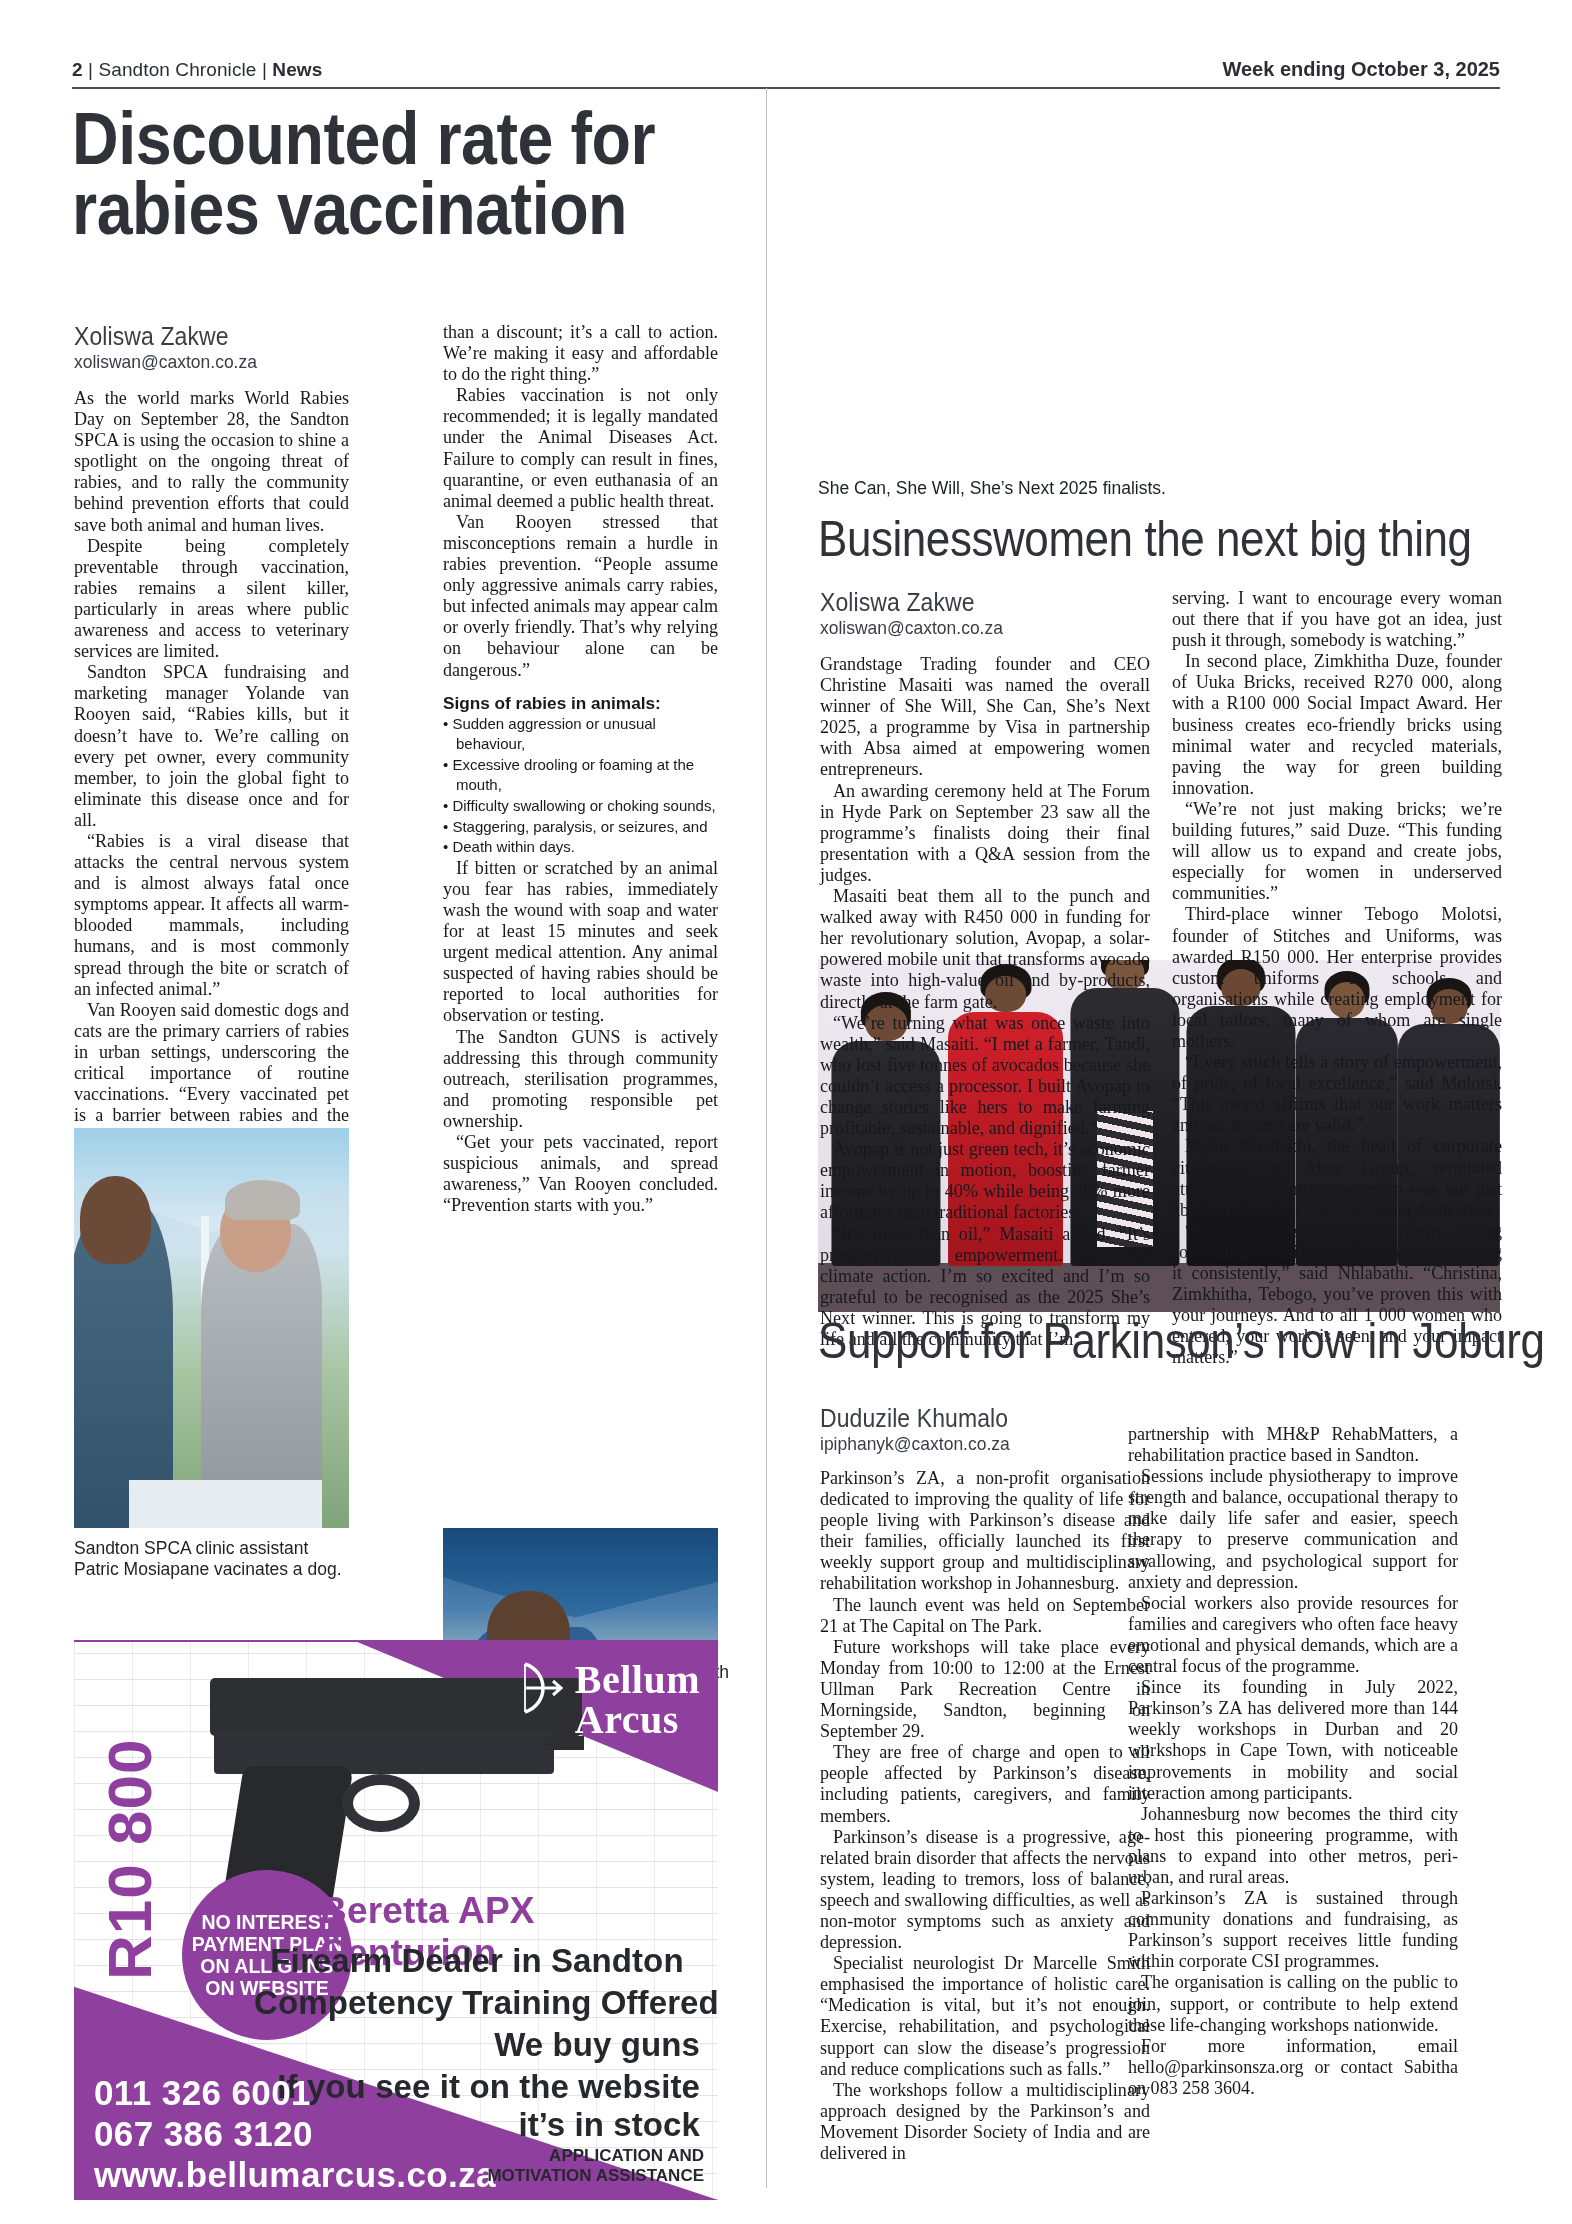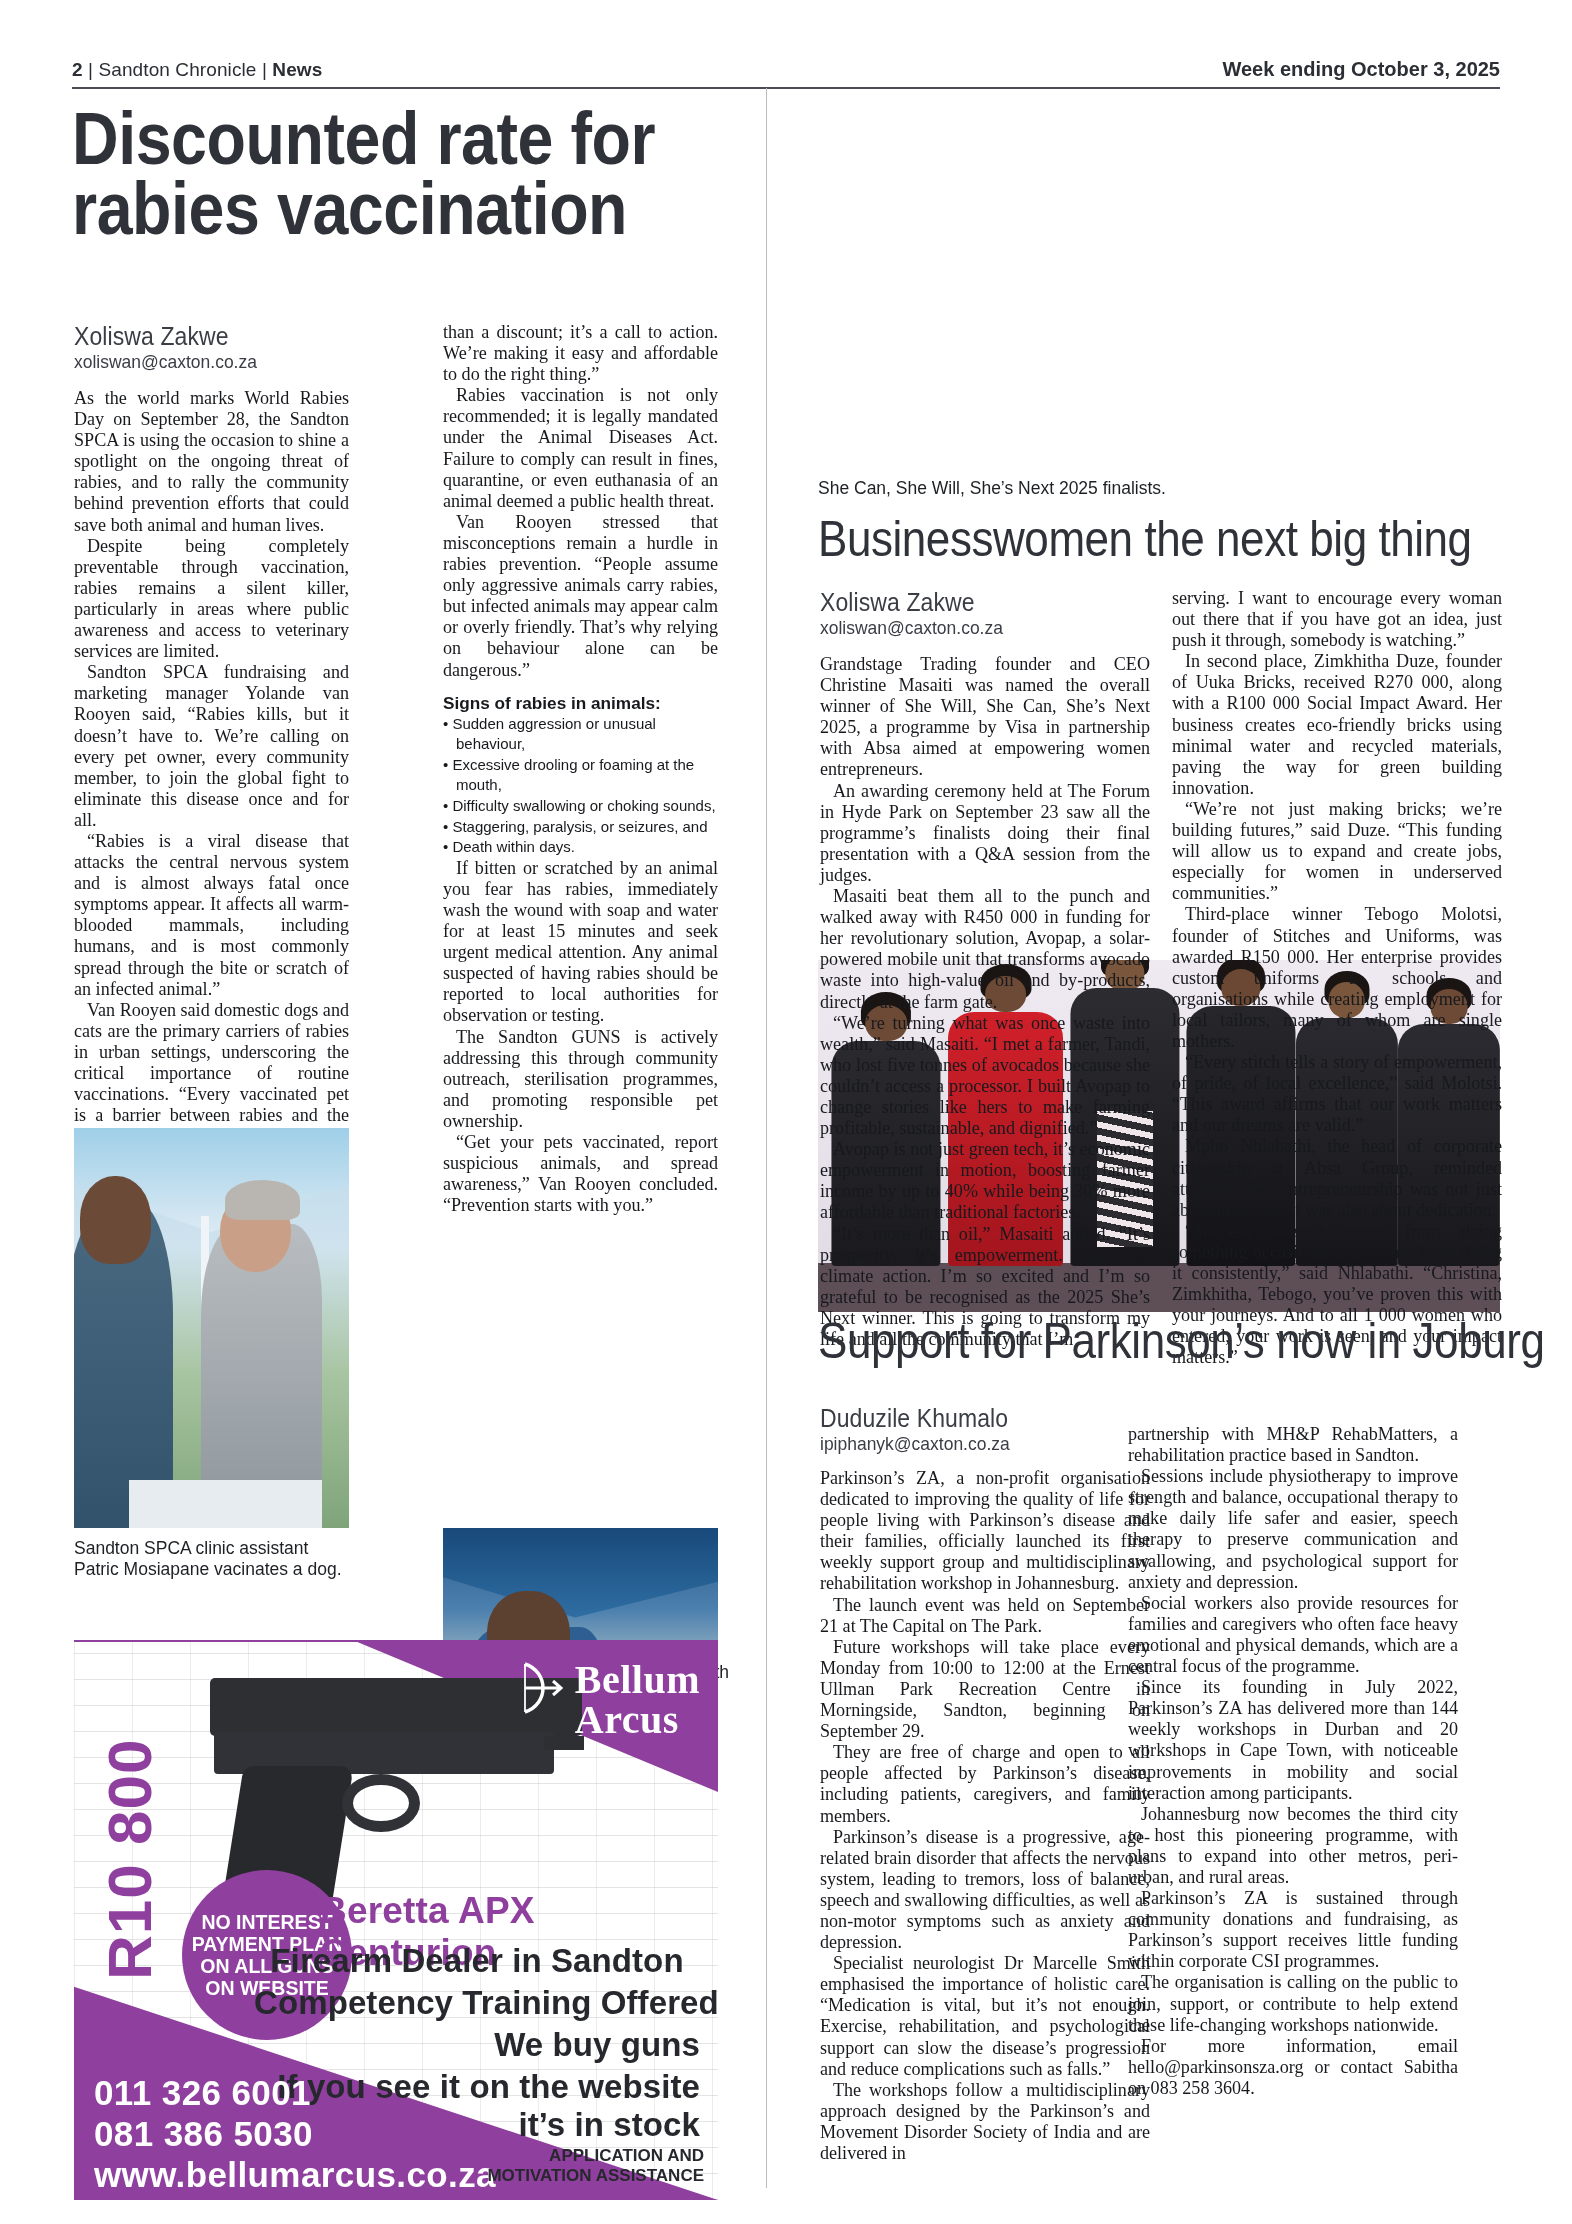--- a/index.html
+++ b/index.html
@@ -305,21 +305,21 @@
     <div class="ad-brand" style="left:246px; top:248px;">Beretta APX Centurion</div>
 
     <div class="ad-line" style="left:180px; top:300px; width:446px;text-align:center;">Firearm Dealer in Sandton</div>
     <div class="ad-line" style="left:180px; top:342px; width:446px;">Competency Training Offered</div>
     <div class="ad-line" style="left:180px; top:384px; width:446px;">We buy guns</div>
     <div class="ad-line" style="left:180px; top:426px; width:446px;">If you see it on the website</div>
     <div class="ad-line" style="left:180px; top:464px; width:446px;">it’s in stock</div>
 
     <div class="ad-phone" style="left:20px; top:430px;">
       <div>011 326 6001</div>
-      <div>081 386 5030</div>
+      <div>067 386 3120</div>
       <div>www.bellumarcus.co.za</div>
     </div>
 
     <div class="ad-foot" style="right:14px; bottom:14px; width:300px;">
       <div>APPLICATION AND</div>
       <div>MOTIVATION ASSISTANCE</div>
     </div>
   </div>
 
   <div class="photo ph-group" style="left:818px; top:112px; width:682px; height:352px;">

